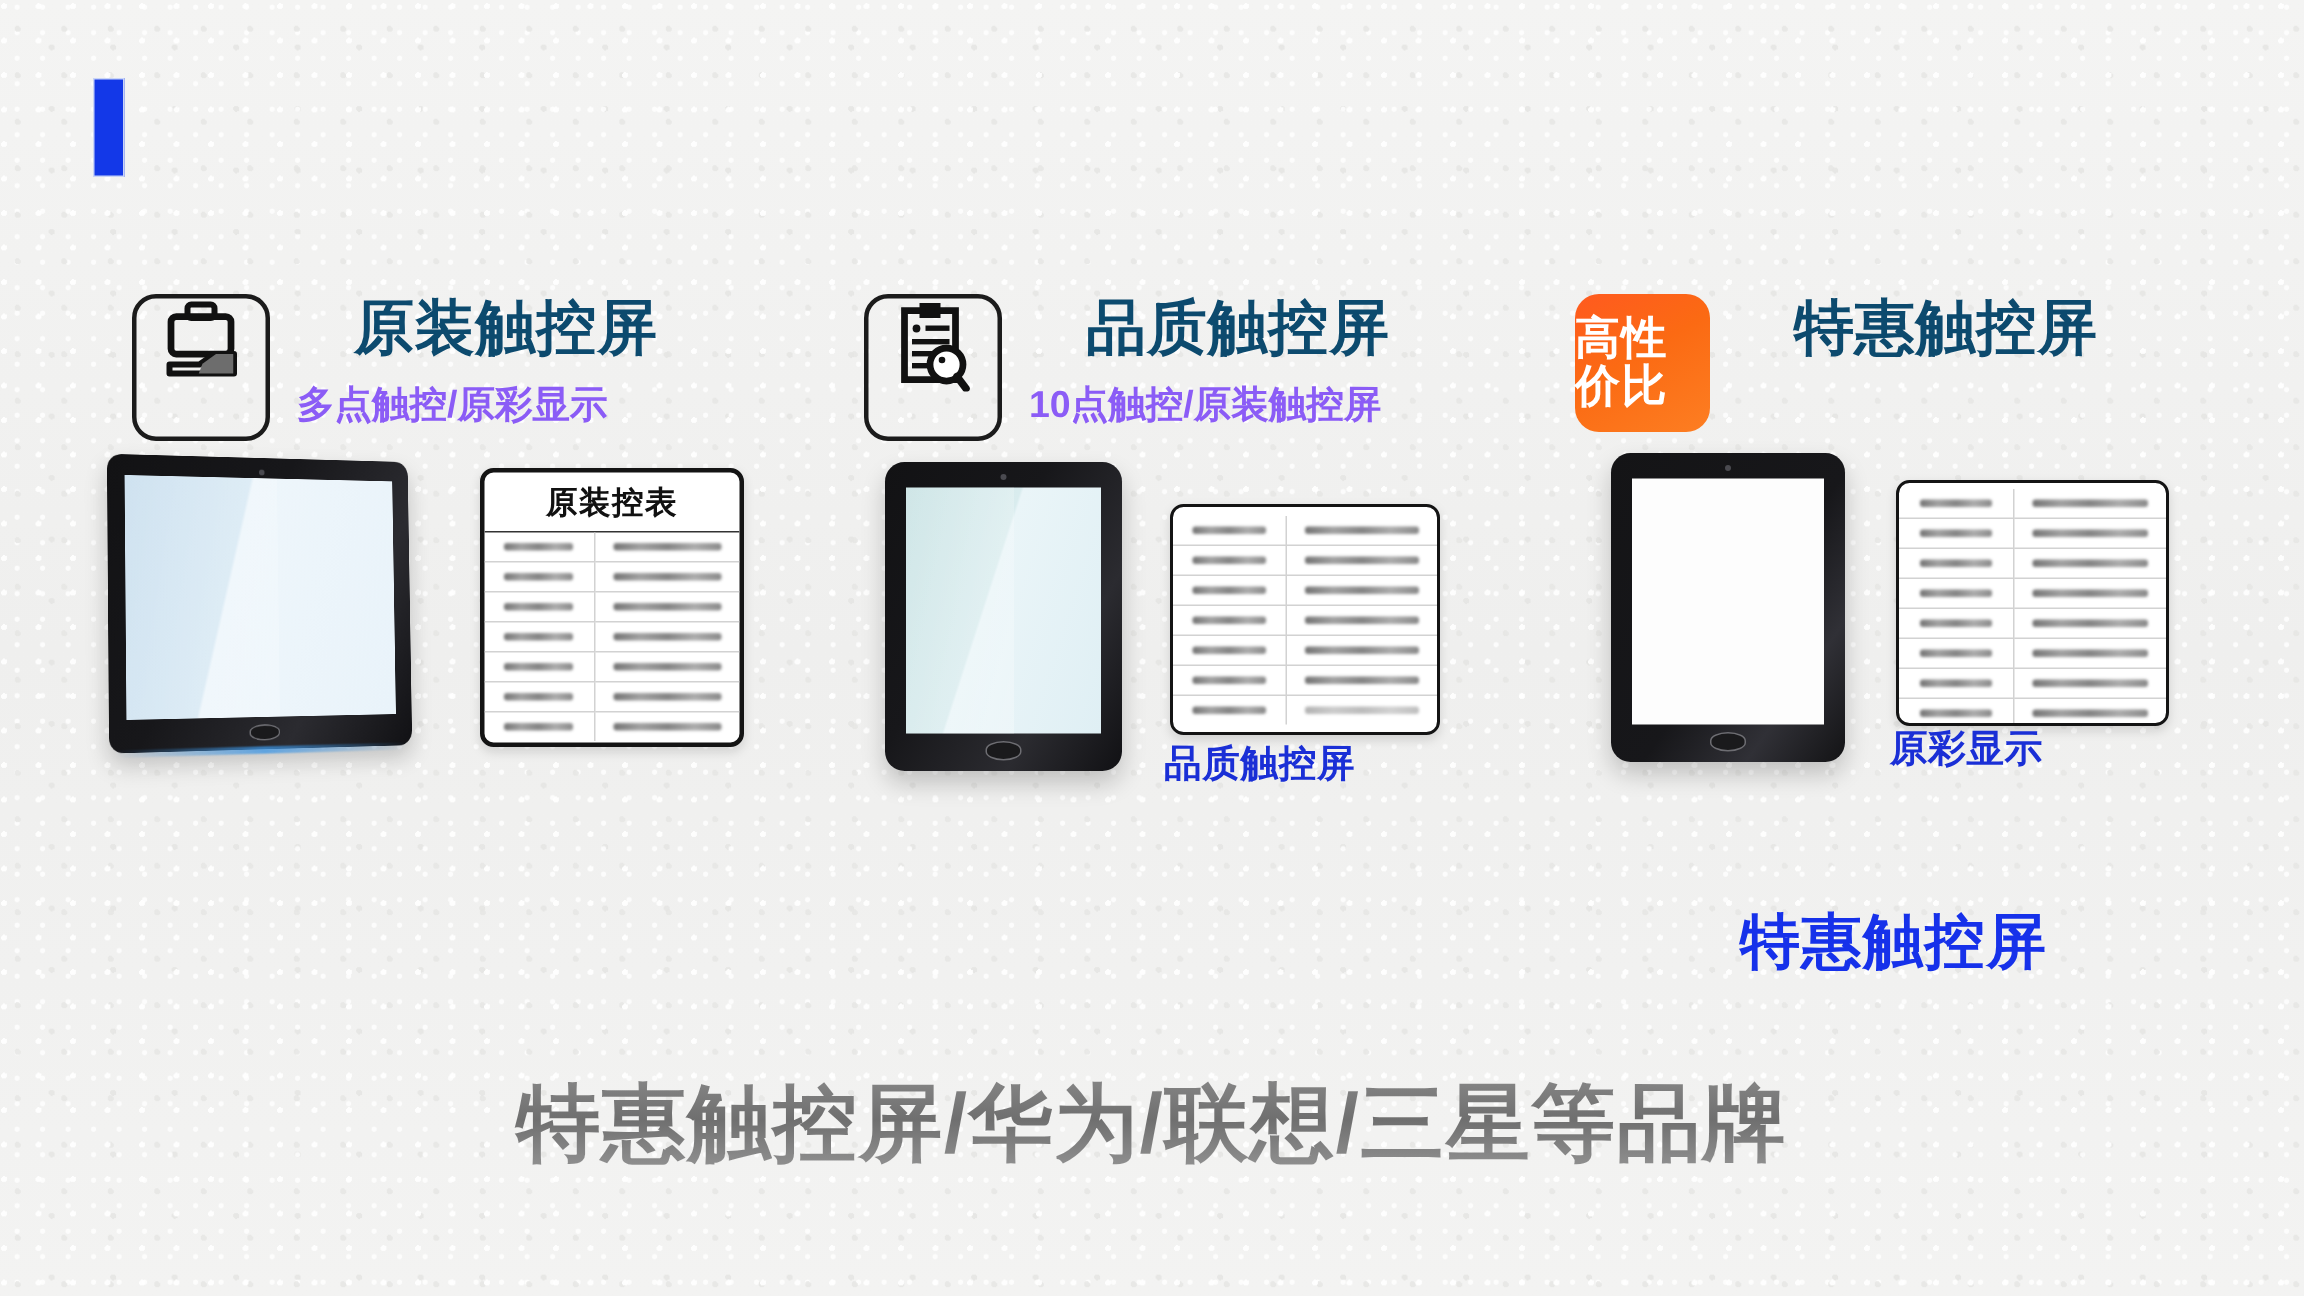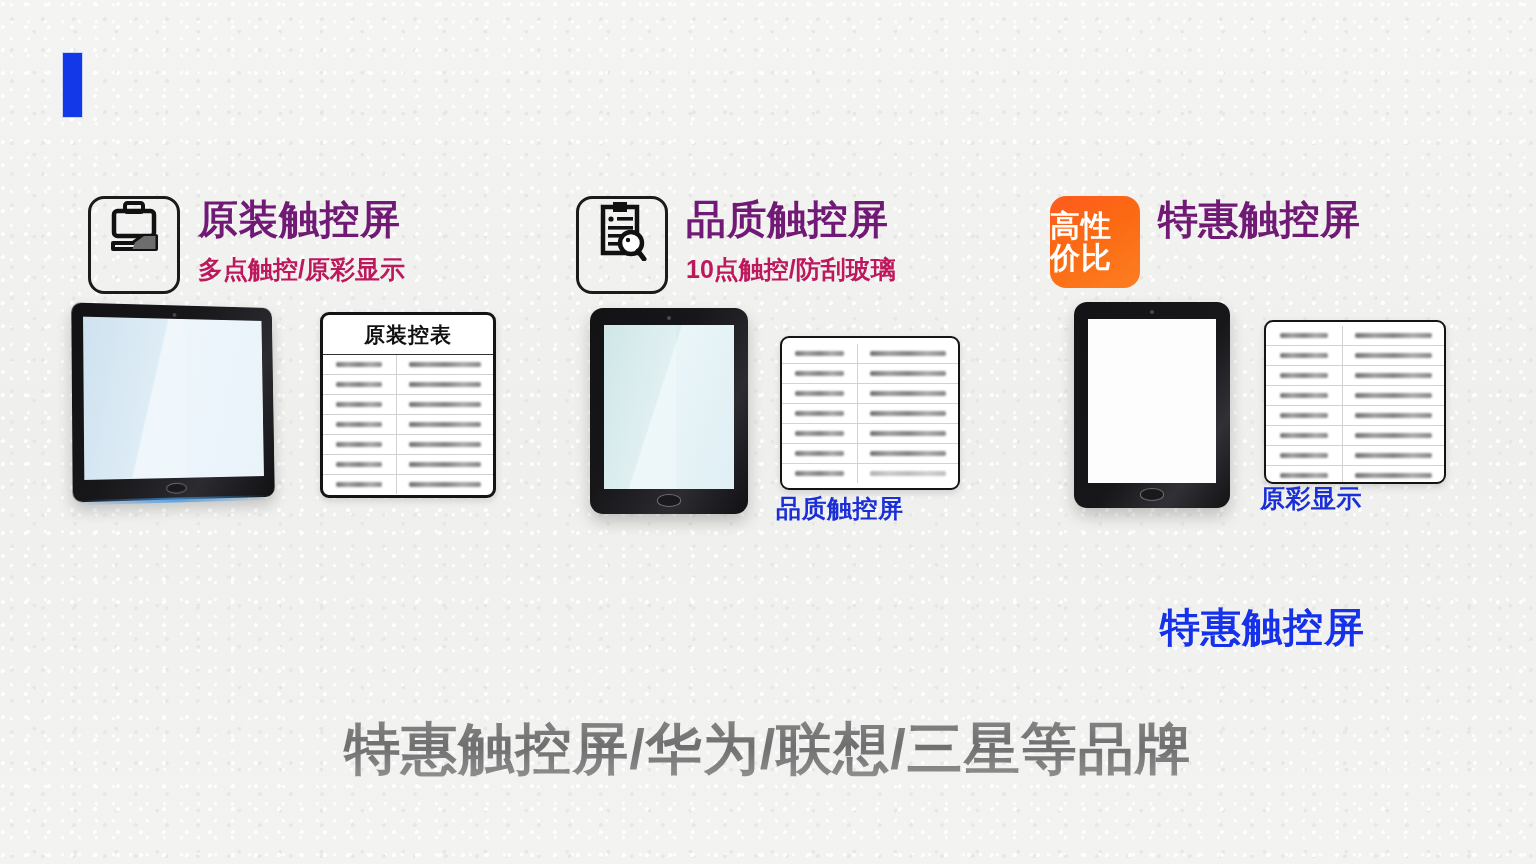--- a/index.html
+++ b/index.html
@@ -49,25 +49,25 @@
     background:linear-gradient(150deg,#ff5a1f 0%,#fb6a13 45%,#fd7e22 100%);
     width:90px;height:92px;
     flex-direction:column;justify-content:center;
   }
   .badge-line{
     color:#fff;font-weight:bold;font-size:30px;line-height:1.07;
     letter-spacing:1px;text-align:center;
   }
   .hdr-text{padding-left:18px;padding-top:2px;}
   .hdr-title{
-    font-size:40px;font-weight:bold;color:#701a75;
-    line-height:1.05;letter-spacing:.5px;white-space:nowrap;
+    font-size:40px;font-weight:bold;color:#0c4a6e;
+    line-height:1.05;letter-spacing:.5px;white-space:nowrap;margin-left:38px;
   }
   .hdr-sub{
-    font-size:25px;font-weight:bold;color:#be185d;
+    font-size:25px;font-weight:bold;color:#8b5cf6;
     margin-top:13px;white-space:nowrap;letter-spacing:0;
   }
 
   
   .showcase{position:relative;height:260px;margin-top:22px;}
 
   
   .tablet{position:absolute;}
   .tablet-body{
     background:linear-gradient(120deg,#121214 0%,#17171a 40%,#2b2b30 72%,#111114 100%);
@@ -291,21 +291,21 @@
         <rect x="14" y="27" width="25" height="3.6" fill="#111"></rect>
         <rect x="14" y="35" width="18" height="3.6" fill="#111"></rect>
         <rect x="14" y="43" width="12" height="3.6" fill="#111"></rect>
         <circle cx="37" cy="44" r="11" fill="#fff" stroke="#111" stroke-width="4.5"></circle>
         <circle cx="34" cy="41" r="2.2" fill="#111"></circle>
         <path d="M44 52 l6 8" stroke="#111" stroke-width="5" stroke-linecap="round"></path>
       </svg>
     </div>
     <div class="hdr-text">
       <div class="hdr-title">品质触控屏</div>
-      <div class="hdr-sub">10点触控/防刮玻璃</div>
+      <div class="hdr-sub">10点触控/原装触控屏</div>
     </div>
   </div>
 
   <div class="showcase">
     <div class="tablet" id="tablet-1">
       <div class="tablet-body">
         <div class="cam"></div>
         <div class="tablet-screen"></div>
         <div class="glare"></div>
         <div class="home-btn"></div>

